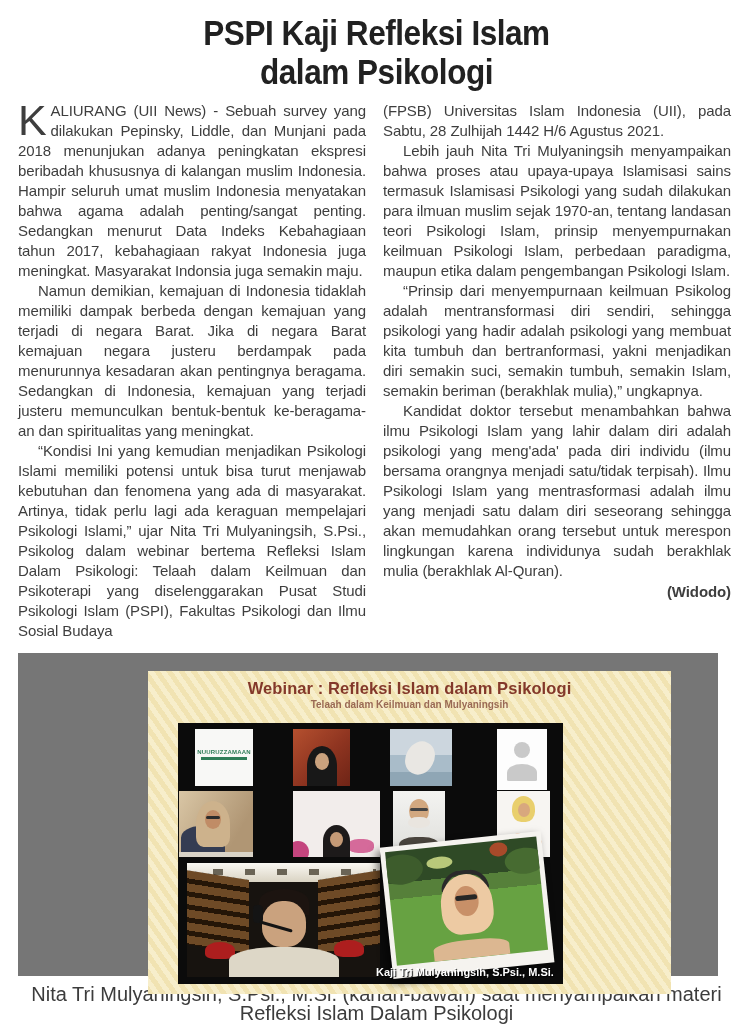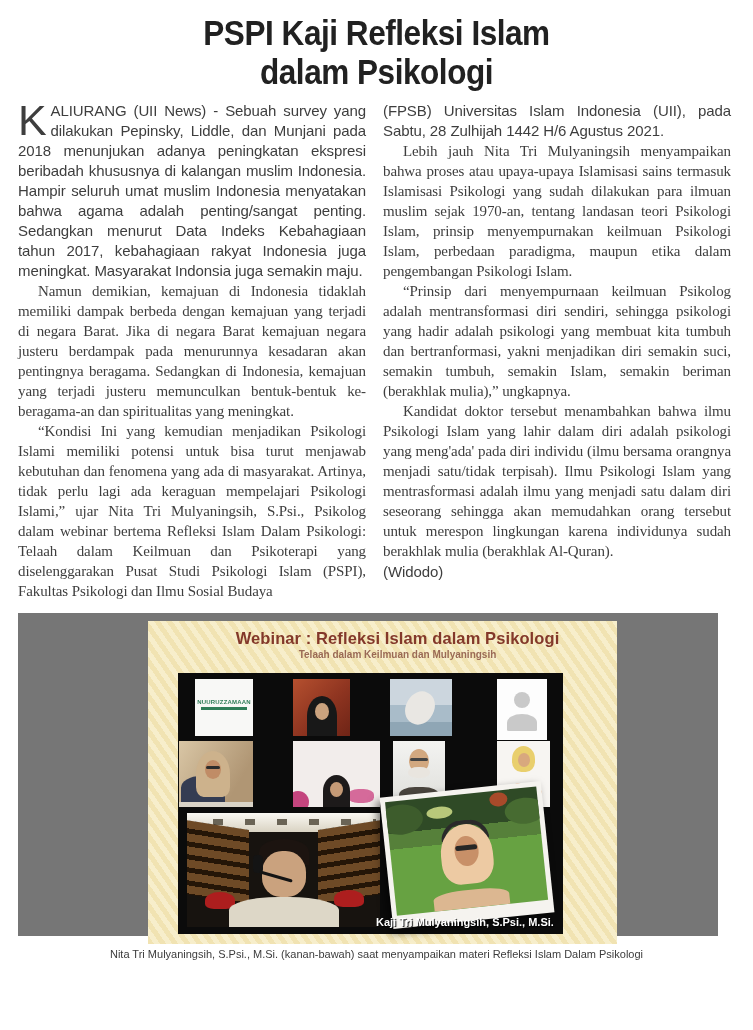--- a/index.html
+++ b/index.html
@@ -32,49 +32,49 @@
     padding:0 22px 0 18px;
   }
   .col{
     width:349px;
     text-align:justify;
     font-size:15px;
     line-height:20px;
     letter-spacing:-0.1px;
   }
   .col p{margin:0;}
-  .col p.indent{text-indent:20px;font-family:Liberation Serif, serif;}
+  .col p.indent{text-indent:20px;}
   .dropcap{
     float:left;
     font-size:43px;
     line-height:33px;
     padding:3px 4px 0 0;
     color:#3e3e3e;
   }
   .byline{
-    text-align:left;
+    text-align:right;
     margin-top:1px !important;
+    font-weight:bold;
   }
   
   .photo{
     position:relative;
     margin:12px 0 0 18px;
     width:700px;
     height:323px;
     background:#767676;
   }
   .gray-bar{position:absolute;top:0;bottom:0;background:#767676;}
   .gray-bar.left{left:0;width:130px;}
   .gray-bar.right{right:0;width:131px;}
   .slide{
     position:absolute;
-    left:130px;top:8px;
-    width:439px;height:323px;
+    left:130px;top:18px;
+    width:523px;height:323px;
     background:repeating-linear-gradient(55deg,#f1e3b2 0 5px,#f7eecb 5px 10px);
-    padding-left:30px;
   }
   .slide-title{
     padding-top:8px;
     text-align:center;
     font-size:16.5px;
     font-weight:bold;
     color:#83382a;
     letter-spacing:0.1px;
   }
   .slide-subtitle{
@@ -157,21 +157,21 @@
   .nt-body{position:absolute;left:38px;bottom:0;width:76px;height:18px;background:#dcb791;border-radius:40% 40% 0 0;}
   .speaker-label{
     position:absolute;left:198px;bottom:6px;width:176px;
     text-align:center;color:#ffffff;font-weight:bold;font-size:11px;
     text-shadow:1px 1px 1px #000;white-space:nowrap;
   }
   
   .caption{
     margin:9px 6px 0 6px;
     text-align:center;
-    font-size:11px;
+    font-size:20px;
     line-height:19px;
     color:#3c3c3c;
   }
 </style>
 </head>
 <body>
 
 <div class="page">
 
   <h1 class="headline">

